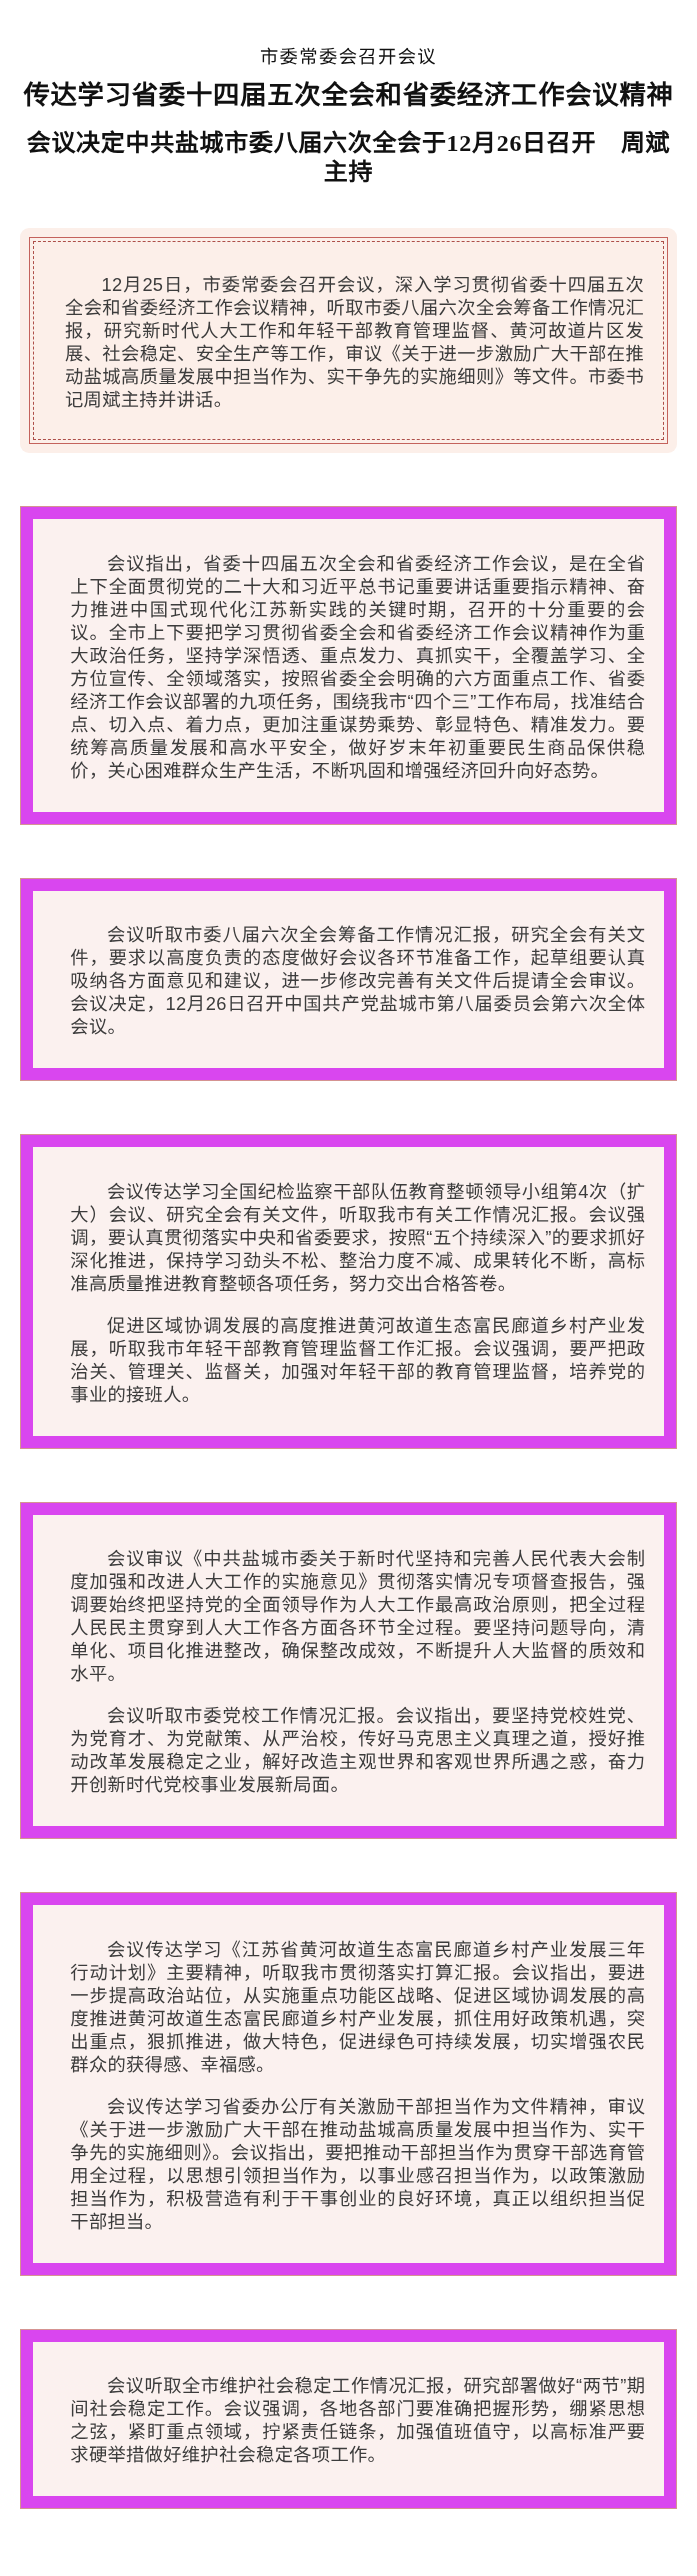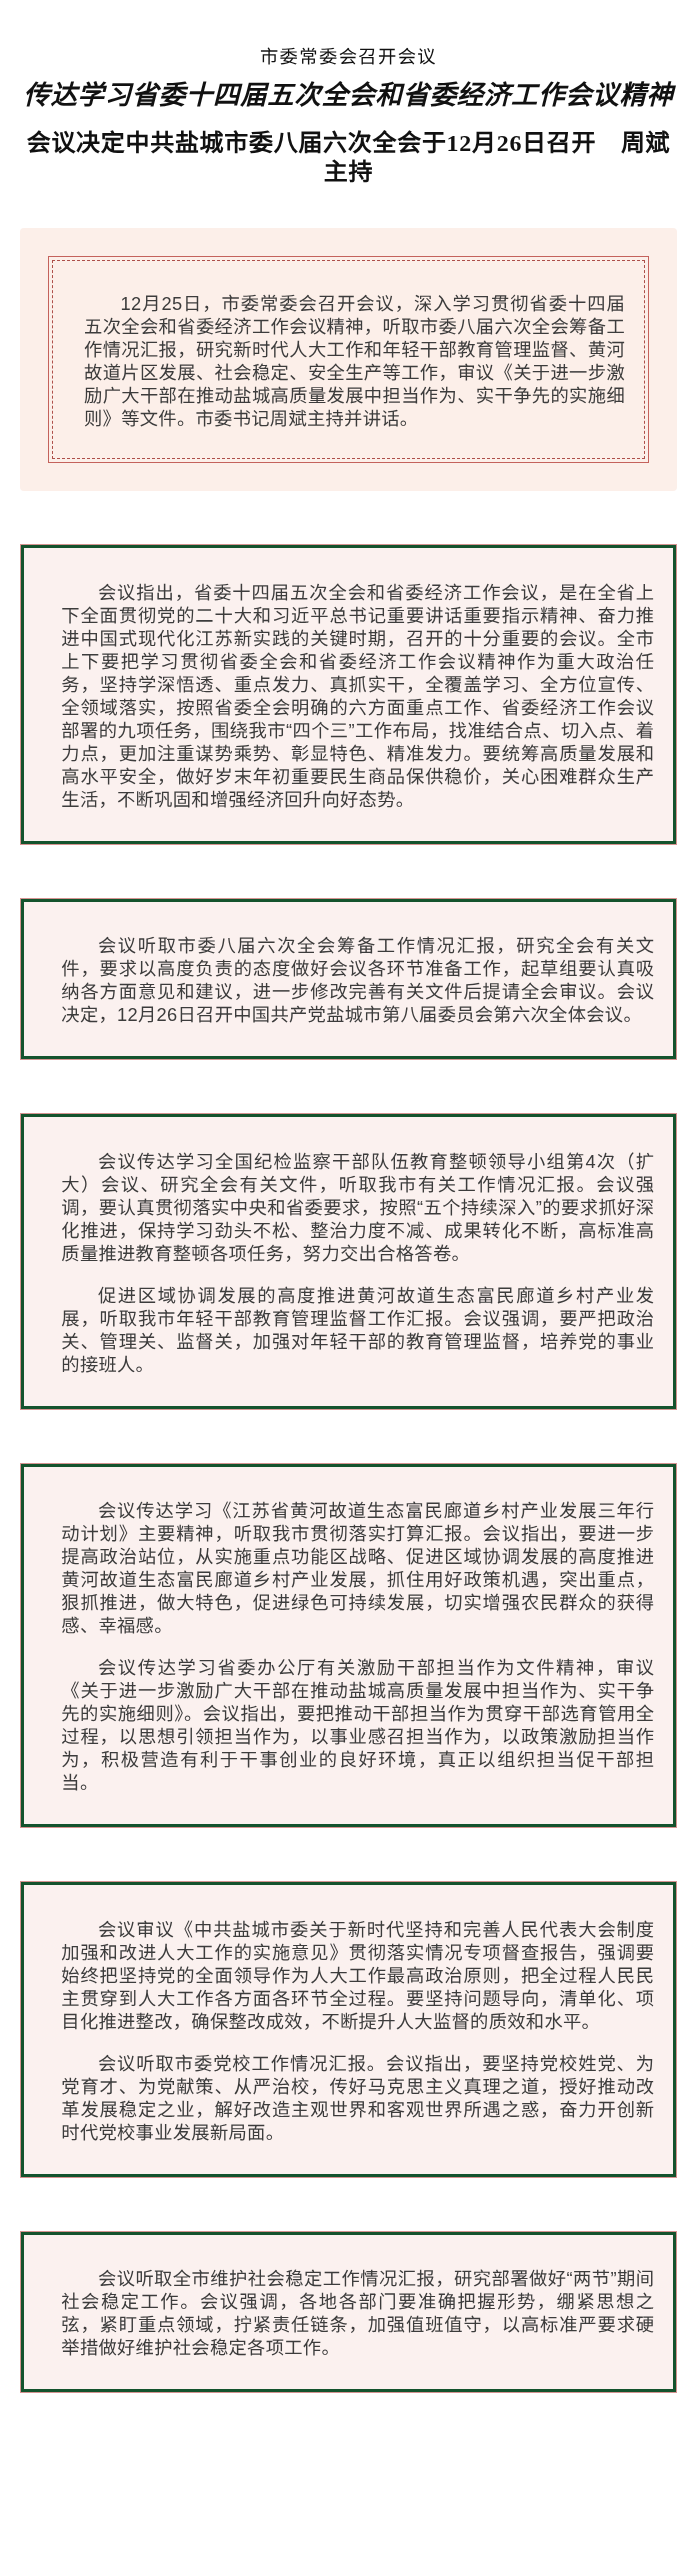--- a/index.html
+++ b/index.html
@@ -33,35 +33,34 @@
     line-height:1.15;
     letter-spacing:1.4px;
     margin:0;
   }
   .headline{
     font-size:26.4px;
     font-weight:700;
     line-height:1.2;
     letter-spacing:0.7px;
     margin:11.5px 0 0;
-    font-style:italic;
   }
   .deck{
     font-size:24px;
     font-weight:700;
     line-height:1.2;
     letter-spacing:0.7px;
     margin:17.6px 0 0;
   }
   
   .content{padding:42px 20.3px 27px;}
   section.box{
     border:1.4px solid var(--c-border);
-    background:#14532d;
-    padding:3px;
+    background:#d946ef;
+    padding:12px;
     margin:0 0 53px;
   }
   section.box:last-child{margin-bottom:0;}
   .panel{
     background:var(--c-panel);
     padding:32.5px 18.3px 30px 37px;
   }
   p.para{
     margin:0;
     font-size:18.3px;
@@ -69,22 +68,22 @@
     letter-spacing:0.3px;
     color:var(--c-text);
     text-align:justify;
     text-indent:2em;
   }
   p.para + p.para{margin-top:19px;}
   
   section.lead{
     border:none;
     background:var(--c-leadbg);
-    border-radius:4px;
-    padding:28px;
+    border-radius:9px;
+    padding:9px;
   }
   section.lead .outline{
     border:0.7px solid var(--c-solid);
     padding:2.7px;
   }
   section.lead .dashed{
     border:0.7px dashed var(--c-dashed);
     padding:31px 19px 28.4px 31px;
   }
 </style>
@@ -124,29 +123,29 @@
 
     <section class="box">
       <div class="panel">
         <p class="para">会议传达学习全国纪检监察干部队伍教育整顿领导小组第4次（扩大）会议、研究全会有关文件，听取我市有关工作情况汇报。会议强调，要认真贯彻落实中央和省委要求，按照“五个持续深入”的要求抓好深化推进，保持学习劲头不松、整治力度不减、成果转化不断，高标准高质量推进教育整顿各项任务，努力交出合格答卷。</p>
         <p class="para">促进区域协调发展的高度推进黄河故道生态富民廊道乡村产业发展，听取我市年轻干部教育管理监督工作汇报。会议强调，要严把政治关、管理关、监督关，加强对年轻干部的教育管理监督，培养党的事业的接班人。</p>
       </div>
     </section>
 
     <section class="box">
       <div class="panel">
-        <p class="para">会议传达学习《江苏省黄河故道生态富民廊道乡村产业发展三年行动计划》主要精神，听取我市贯彻落实打算汇报。会议指出，要进一步提高政治站位，从实施重点功能区战略、促进区域协调发展的高度推进黄河故道生态富民廊道乡村产业发展，抓住用好政策机遇，突出重点，狠抓推进，做大特色，促进绿色可持续发展，切实增强农民群众的获得感、幸福感。</p>
-        <p class="para">会议传达学习省委办公厅有关激励干部担当作为文件精神，审议《关于进一步激励广大干部在推动盐城高质量发展中担当作为、实干争先的实施细则》。会议指出，要把推动干部担当作为贯穿干部选育管用全过程，以思想引领担当作为，以事业感召担当作为，以政策激励担当作为，积极营造有利于干事创业的良好环境，真正以组织担当促干部担当。</p>
+        <p class="para">会议审议《中共盐城市委关于新时代坚持和完善人民代表大会制度加强和改进人大工作的实施意见》贯彻落实情况专项督查报告，强调要始终把坚持党的全面领导作为人大工作最高政治原则，把全过程人民民主贯穿到人大工作各方面各环节全过程。要坚持问题导向，清单化、项目化推进整改，确保整改成效，不断提升人大监督的质效和水平。</p>
+        <p class="para">会议听取市委党校工作情况汇报。会议指出，要坚持党校姓党、为党育才、为党献策、从严治校，传好马克思主义真理之道，授好推动改革发展稳定之业，解好改造主观世界和客观世界所遇之惑，奋力开创新时代党校事业发展新局面。</p>
       </div>
     </section>
 
     <section class="box">
       <div class="panel">
-        <p class="para">会议审议《中共盐城市委关于新时代坚持和完善人民代表大会制度加强和改进人大工作的实施意见》贯彻落实情况专项督查报告，强调要始终把坚持党的全面领导作为人大工作最高政治原则，把全过程人民民主贯穿到人大工作各方面各环节全过程。要坚持问题导向，清单化、项目化推进整改，确保整改成效，不断提升人大监督的质效和水平。</p>
-        <p class="para">会议听取市委党校工作情况汇报。会议指出，要坚持党校姓党、为党育才、为党献策、从严治校，传好马克思主义真理之道，授好推动改革发展稳定之业，解好改造主观世界和客观世界所遇之惑，奋力开创新时代党校事业发展新局面。</p>
+        <p class="para">会议传达学习《江苏省黄河故道生态富民廊道乡村产业发展三年行动计划》主要精神，听取我市贯彻落实打算汇报。会议指出，要进一步提高政治站位，从实施重点功能区战略、促进区域协调发展的高度推进黄河故道生态富民廊道乡村产业发展，抓住用好政策机遇，突出重点，狠抓推进，做大特色，促进绿色可持续发展，切实增强农民群众的获得感、幸福感。</p>
+        <p class="para">会议传达学习省委办公厅有关激励干部担当作为文件精神，审议《关于进一步激励广大干部在推动盐城高质量发展中担当作为、实干争先的实施细则》。会议指出，要把推动干部担当作为贯穿干部选育管用全过程，以思想引领担当作为，以事业感召担当作为，以政策激励担当作为，积极营造有利于干事创业的良好环境，真正以组织担当促干部担当。</p>
       </div>
     </section>
 
     <section class="box">
       <div class="panel">
         <p class="para">会议听取全市维护社会稳定工作情况汇报，研究部署做好“两节”期间社会稳定工作。会议强调，各地各部门要准确把握形势，绷紧思想之弦，紧盯重点领域，拧紧责任链条，加强值班值守，以高标准严要求硬举措做好维护社会稳定各项工作。</p>
 
       </div>
     </section>
 

